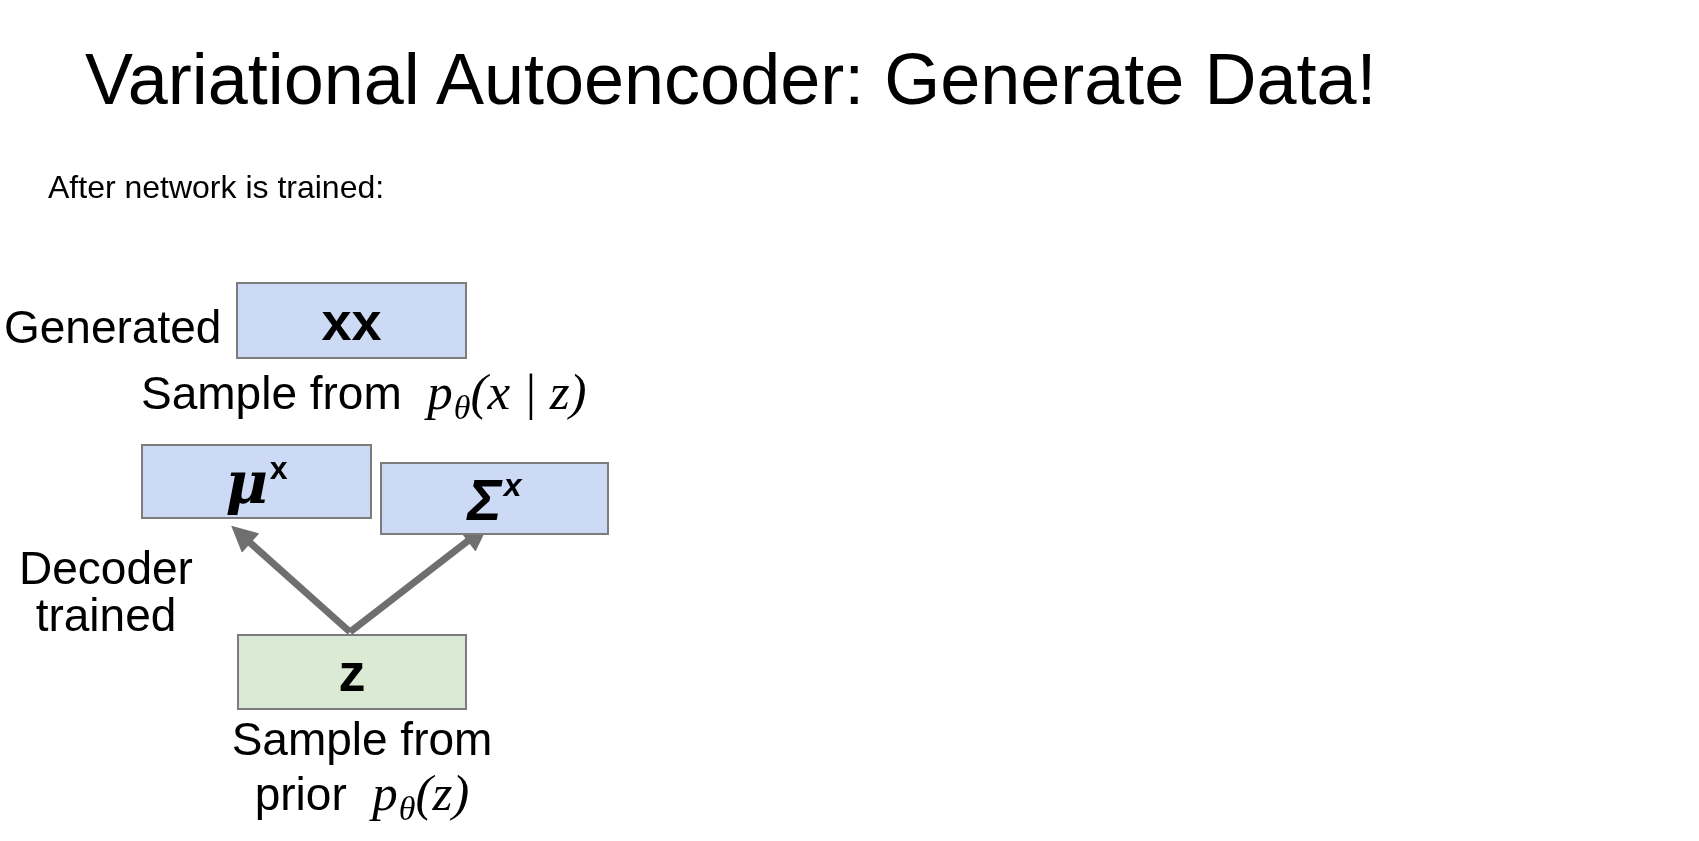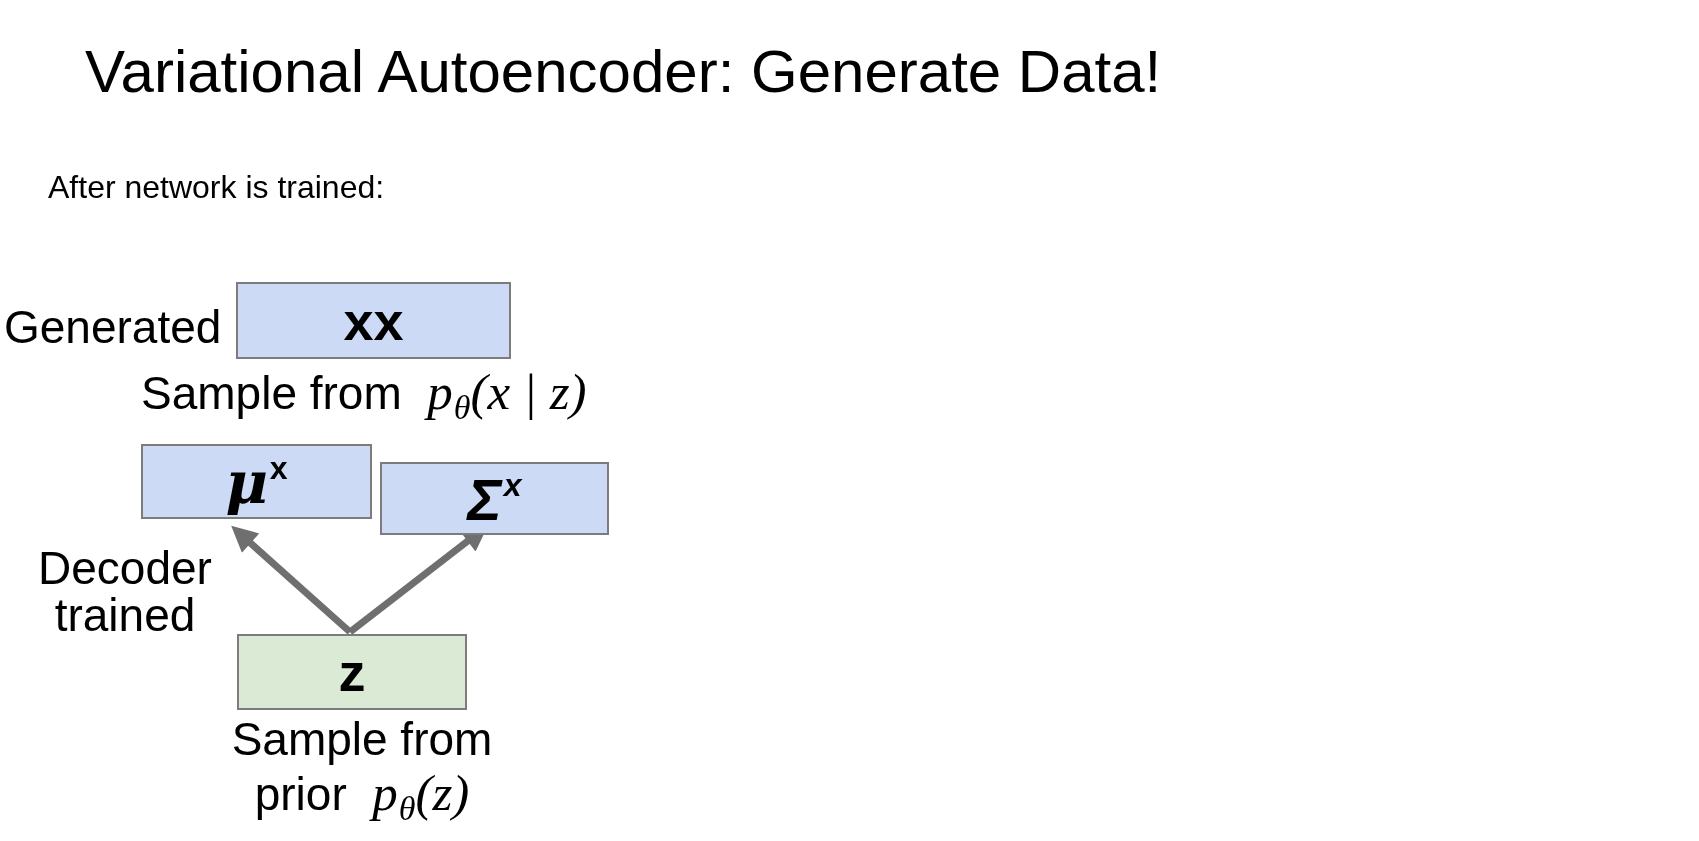--- a/index.html
+++ b/index.html
@@ -9,21 +9,21 @@
     height: 841px;
     background: #ffffff;
     overflow: hidden;
     font-family: "Liberation Sans", sans-serif;
     color: #000000;
   }
   .title {
     position: absolute;
     left: 85px;
     top: 36px;
-    font-size: 60px;
+    font-size: 72px;
     font-weight: 400;
     line-height: 1.2;
     white-space: nowrap;
     margin: 0;
   }
   .subtitle {
     position: absolute;
     left: 48px;
     top: 168px;
     font-size: 32px;
@@ -31,21 +31,21 @@
     white-space: nowrap;
   }
   .label {
     position: absolute;
     font-size: 46px;
     line-height: 1.2;
     white-space: nowrap;
   }
   .generated-label { left: 4px; top: 280px; margin-top: 20px; }
   .sample-x-label  { left: 141px; top: 362px; }
-  .decoder-label   { left: 25px; top: 545px; width: 200px; text-align: center; line-height: 1.02; white-space: normal; }
+  .decoder-label   { left: 6px; top: 545px; width: 200px; text-align: center; line-height: 1.02; white-space: normal; }
   .prior-label     { left: 192px; top: 714px; width: 340px; text-align: center; line-height: 1.1; white-space: normal; }
 
   .math {
     font-family: "Liberation Serif", serif;
     font-style: italic;
     font-size: 51px;
   }
   .math .msub {
     font-size: 34px;
     vertical-align: -10px;
@@ -56,21 +56,21 @@
     position: absolute;
     box-sizing: border-box;
     border: 2px solid #7c7c7c;
     display: flex;
     align-items: center;
     justify-content: center;
   }
   .box-blue  { background: #ccdaf5; }
   .box-green { background: #dbead5; }
 
-  .x-box     { left: 236px; top: 282px; width: 275px; height: 77px; }
+  .x-box     { left: 236px; top: 282px; width: 231px; height: 77px; }
   .mu-box    { left: 106px; top: 444px; width: 231px; height: 75px; margin-left: 35px; }
   .sigma-box { left: 380px; top: 462px; width: 229px; height: 73px; font-style: italic; }
   .z-box     { left: 237px; top: 634px; width: 230px; height: 76px; }
 
   .box-text {
     font-weight: bold;
     font-size: 54px;
     line-height: 1;
   }
   .mu-base {

